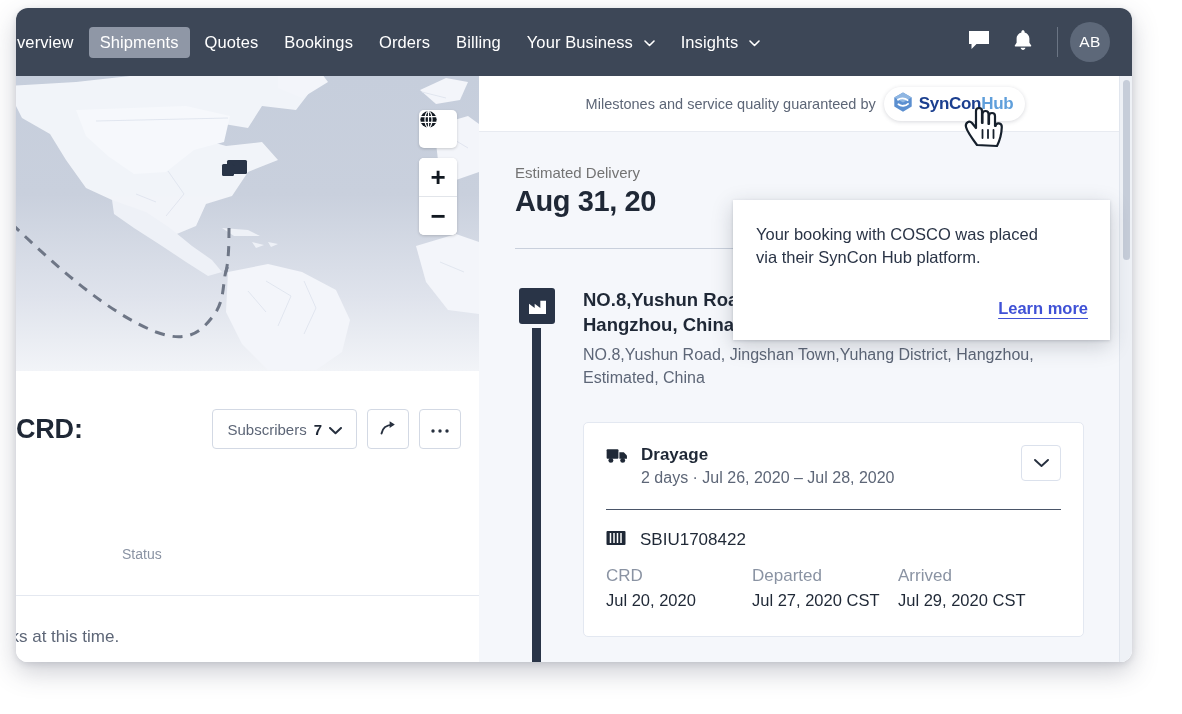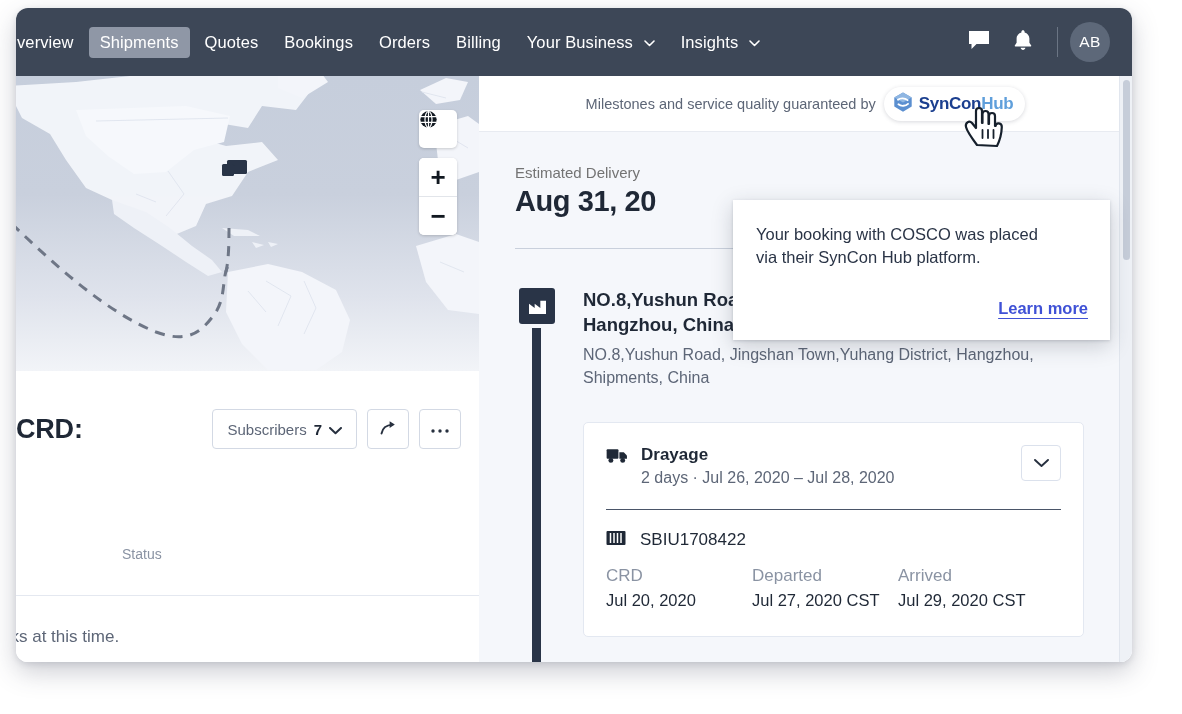--- a/index.html
+++ b/index.html
@@ -566,21 +566,21 @@
         <div class="hr-rule"></div>
 
         <div class="timeline-icon">
           <svg width="19" height="17" viewBox="0 0 20 18">
             <path d="M1 17 L1 6 L7 10.5 L7 6 L13 10.5 L13 3 L19 3 L19 17 Z" fill="#ffffff"></path>
           </svg>
         </div>
         <div class="timeline-bar"></div>
 
         <div class="stop-title">NO.8,Yushun Road, Jingshan Town,Yuhang District, Hangzhou, China</div>
-        <div class="stop-sub">NO.8,Yushun Road, Jingshan Town,Yuhang District, Hangzhou, Shipments, China</div>
+        <div class="stop-sub">NO.8,Yushun Road, Jingshan Town,Yuhang District, Hangzhou, Estimated, China</div>
 
         <div class="leg-card">
           <div class="leg-head">
             <span class="leg-icon">
               <svg width="23" height="17" viewBox="0 0 24 18">
                 <rect x="0.5" y="2.5" width="12.5" height="10" rx="1" fill="#1f2836"></rect>
                 <path d="M14 5.5 h4.6 l3.4 3.6 v3.4 h-8 z" fill="#1f2836"></path>
                 <circle cx="5" cy="14.2" r="2.6" fill="#1f2836"></circle>
                 <circle cx="17.5" cy="14.2" r="2.6" fill="#1f2836"></circle>
               </svg>

